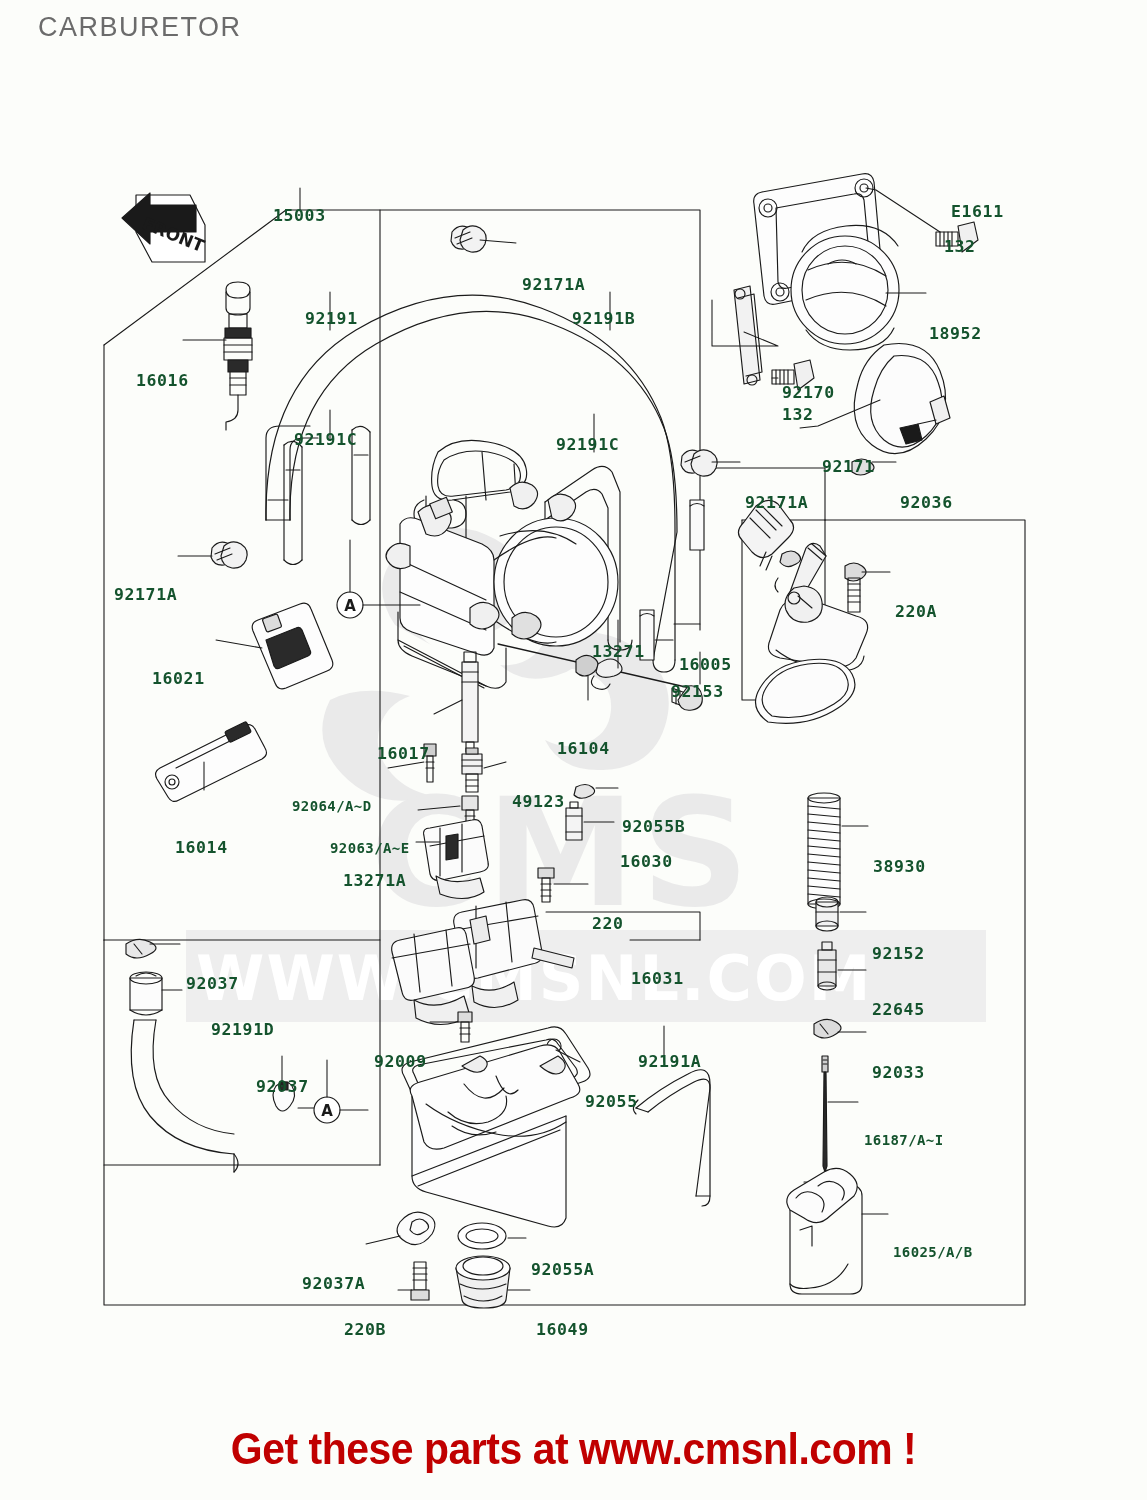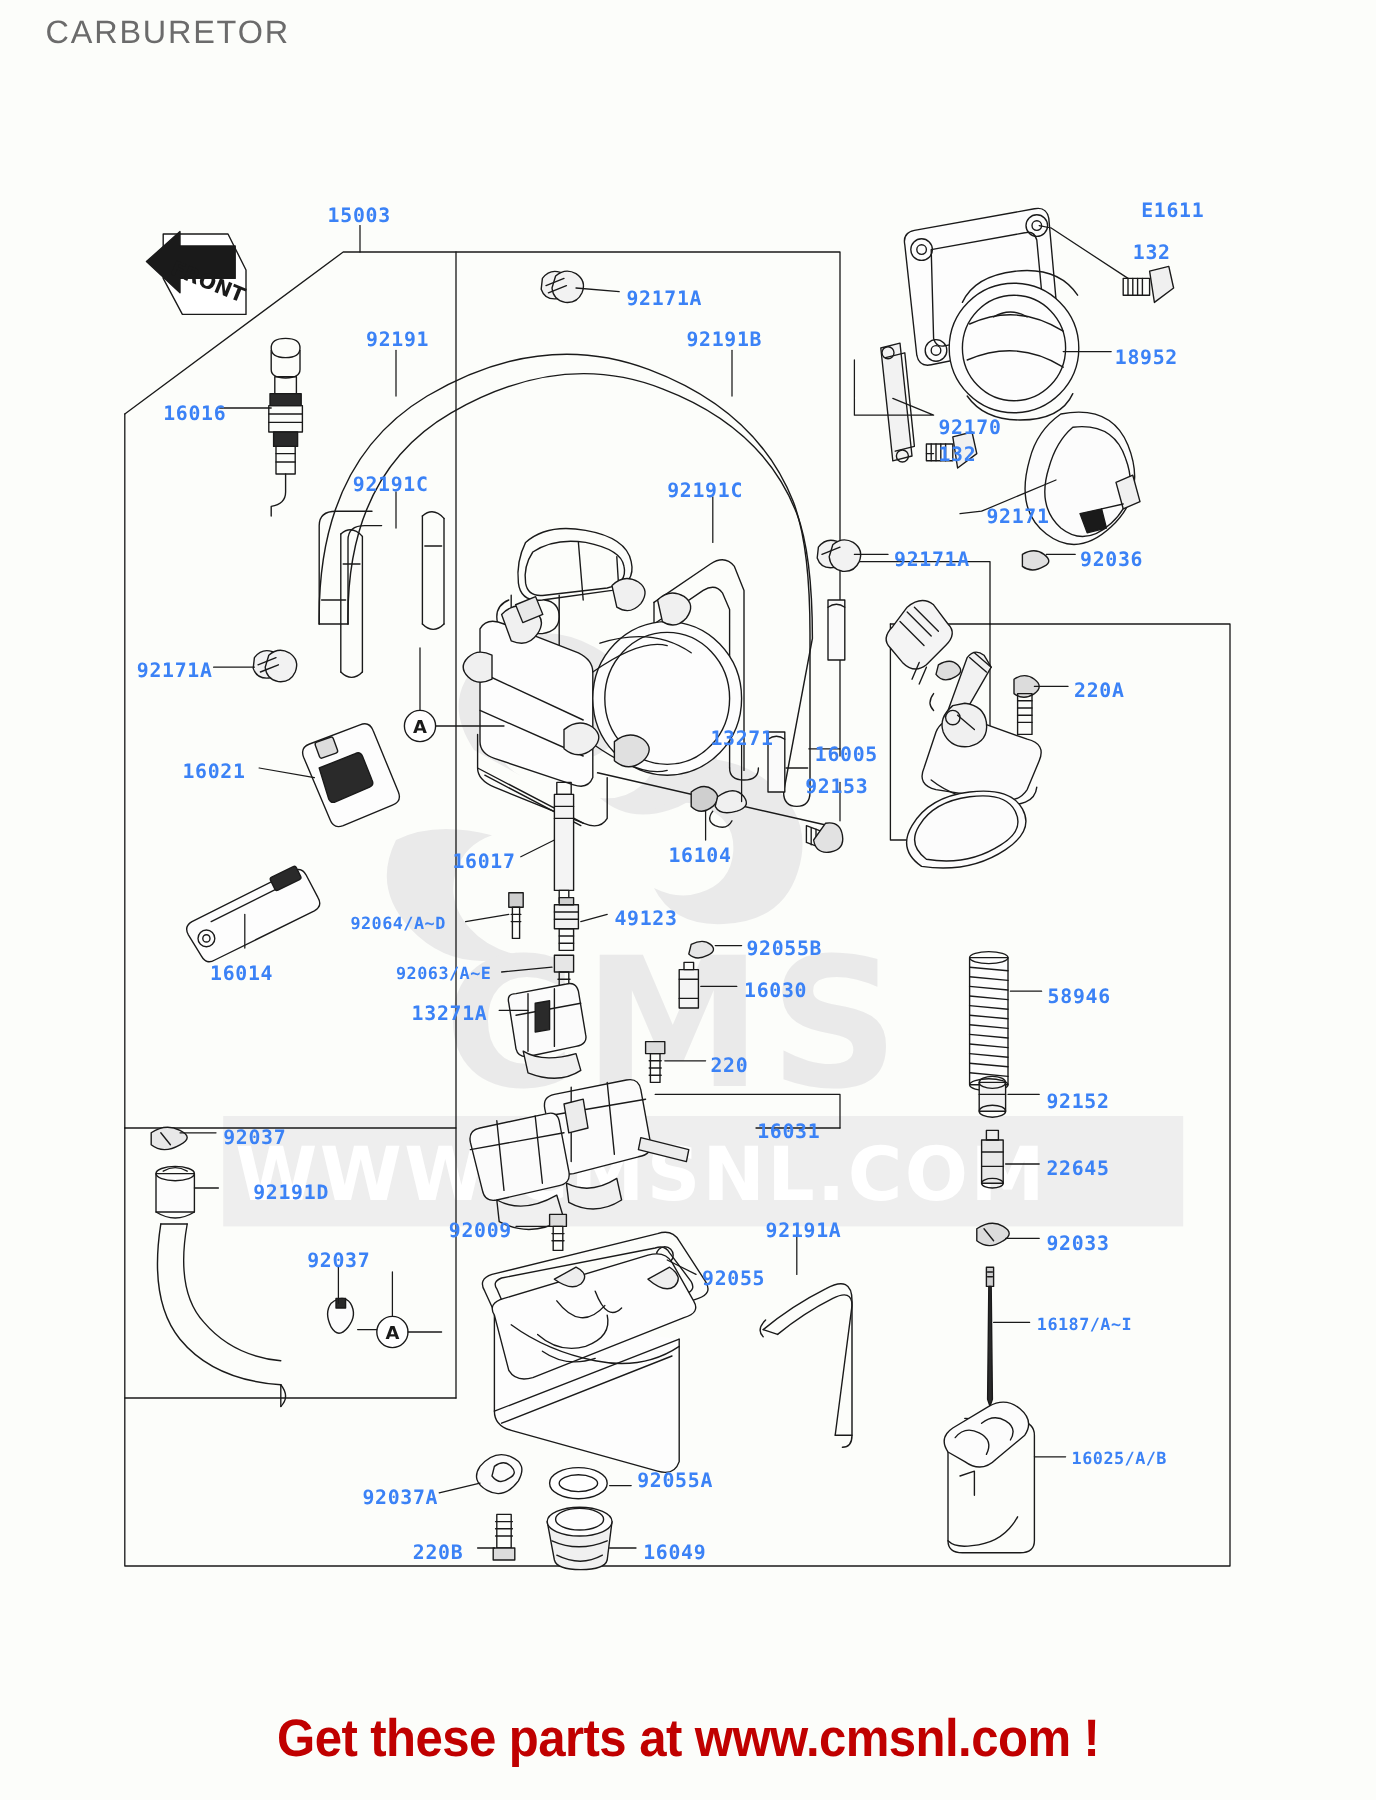--- a/index.html
+++ b/index.html
@@ -24,22 +24,22 @@
     font-family:"Liberation Sans","DejaVu Sans",sans-serif;
     font-size:44px;font-weight:700;color:#c00000;
     letter-spacing:-0.5px;white-space:nowrap;
     transform:scaleX(0.93);transform-origin:center;
   }
 
   
   .lbl{
     position:absolute;
     font-family:"DejaVu Sans Mono","Liberation Mono",monospace;
-    font-size:16.5px;font-weight:700;color:#3b82f6;
-    letter-spacing:0.6px;white-space:nowrap;line-height:1;
+    font-size:16.5px;font-weight:700;color:#14532d;
+    letter-spacing:0.6px;white-space:nowrap;line-height:1;margin-top:36px;
   }
   .lbl.sm{font-size:14px;letter-spacing:0.4px;}
 
   svg#art{position:absolute;left:0;top:0;width:1147px;height:1500px;}
   svg#wm{position:absolute;left:0;top:0;width:1147px;height:1500px;}
 </style>
 </head>
 <body>
 
 <div id="stage">
@@ -533,21 +533,21 @@
       <div class="lbl" style="left: 592px; top: 608px;">13271</div>
       <div class="lbl" style="left: 679px; top: 621px;">16005</div>
       <div class="lbl" style="left: 152px; top: 635px;">16021</div>
       <div class="lbl" style="left: 671px; top: 648px;">92153</div>
       <div class="lbl" style="left: 557px; top: 705px;">16104</div>
       <div class="lbl" style="left: 377px; top: 710px;">16017</div>
       <div class="lbl" style="left: 512px; top: 758px;">49123</div>
       <div class="lbl sm" style="left: 292px; top: 763px;">92064/A~D</div>
       <div class="lbl" style="left: 175px; top: 804px;">16014</div>
       <div class="lbl" style="left: 622px; top: 783px;">92055B</div>
-      <div class="lbl" style="left: 873px; top: 823px;">58946</div>
+      <div class="lbl" style="left: 873px; top: 823px;">38930</div>
       <div class="lbl sm" style="left: 330px; top: 805px;">92063/A~E</div>
       <div class="lbl" style="left: 620px; top: 818px;">16030</div>
       <div class="lbl" style="left: 343px; top: 837px;">13271A</div>
       <div class="lbl" style="left: 592px; top: 880px;">220</div>
       <div class="lbl" style="left: 872px; top: 910px;">92152</div>
       <div class="lbl" style="left: 631px; top: 935px;">16031</div>
       <div class="lbl" style="left: 186px; top: 940px;">92037</div>
       <div class="lbl" style="left: 872px; top: 966px;">22645</div>
       <div class="lbl" style="left: 187px; top: 986px; padding-left: 24px;">92191D</div>
       <div class="lbl" style="left: 374px; top: 1018px;">92009</div>

